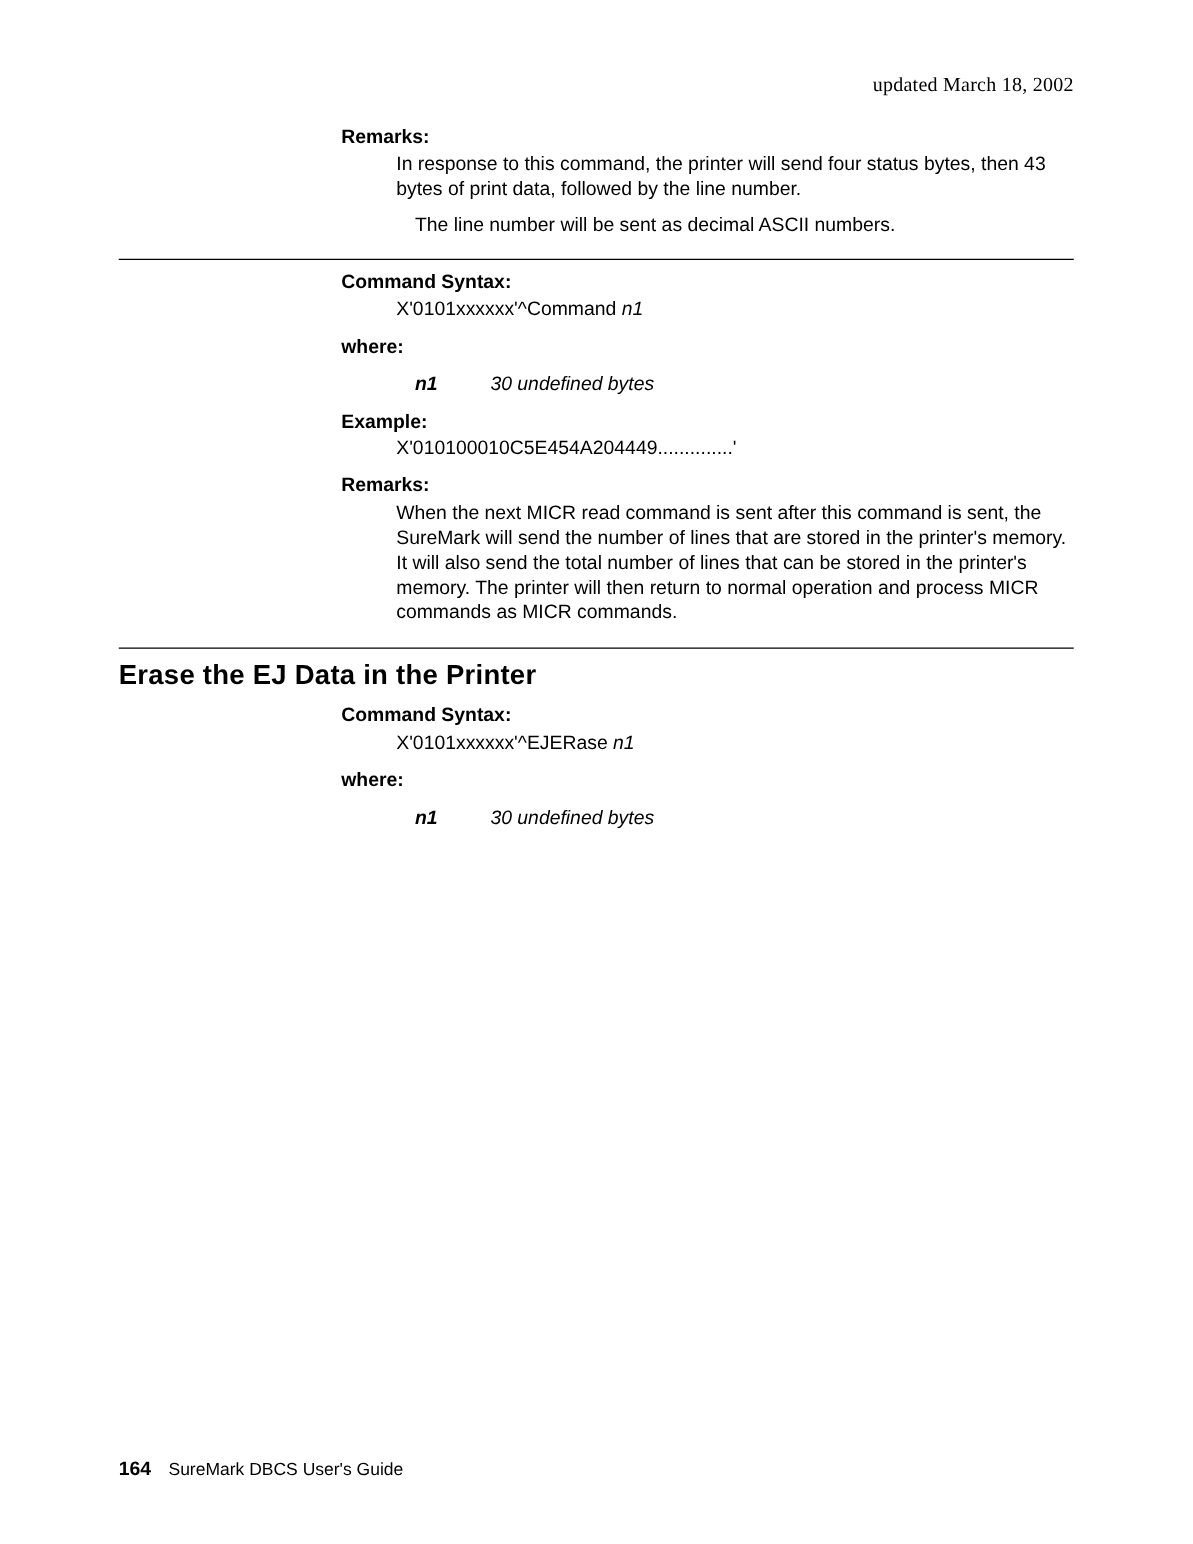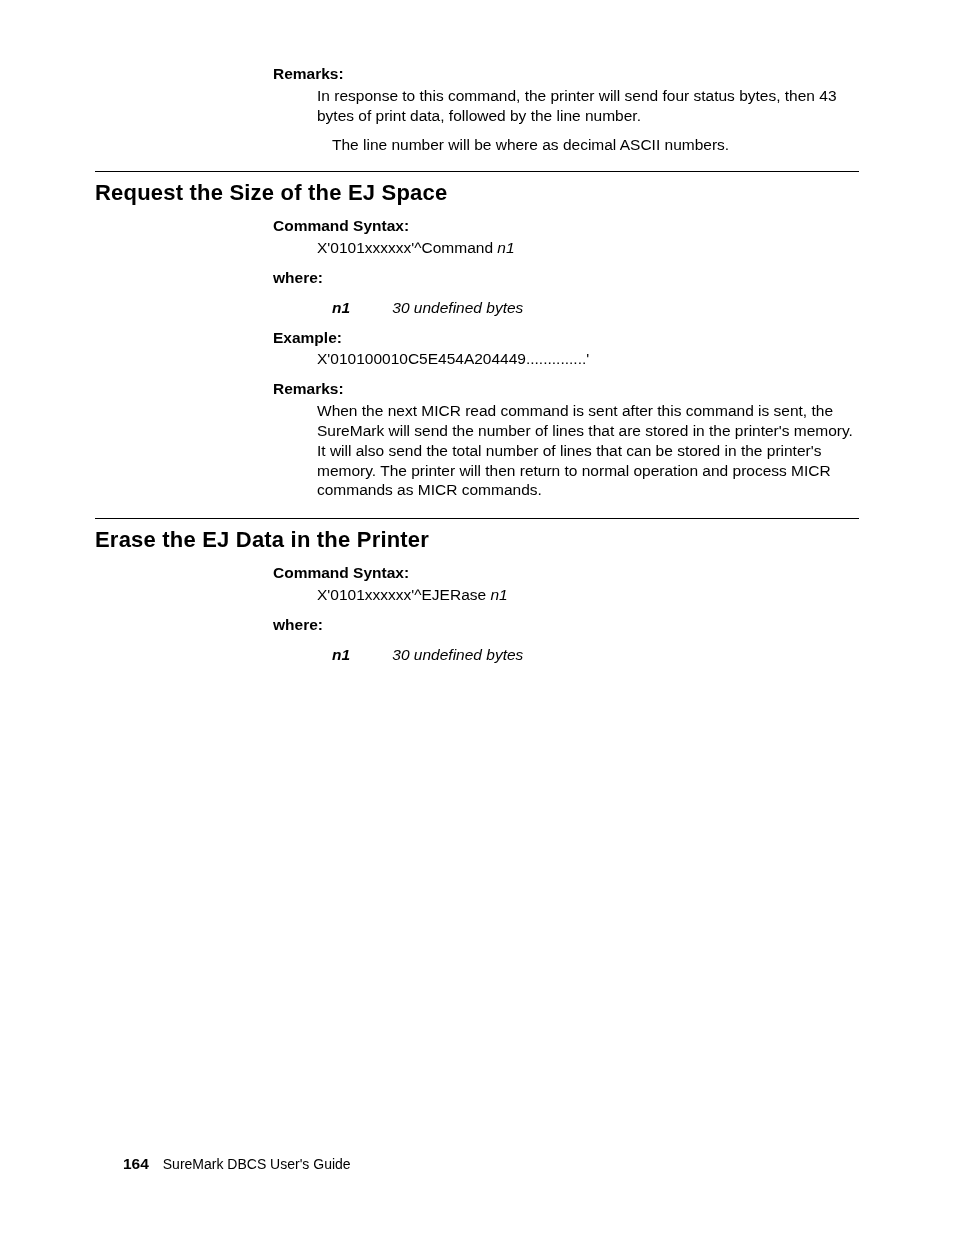--- a/index.html
+++ b/index.html
@@ -64,45 +64,44 @@
     font-size: 22px;
     font-weight: bold;
     margin: 4px 0 10px 0;
     letter-spacing: 0.2px;
   }
   .italic {
     font-style: italic;
   }
   .footer {
     position: absolute;
-    bottom: 62px;
+    bottom: 50px;
     left: 95px;
     font-size: 14px;
-    margin-left: 28px;
   }
   .footer .pnum {
     font-weight: bold;
     font-size: 15.5px;
     margin-right: 10px;
   }
 </style>
 </head>
 <body>
 
 <div class="page">
 
+  <div class="updated">updated March 18, 2002</div>
 
   <div class="def-block">
     <div class="def-term">Remarks:</div>
     <div class="def-body">In response to this command, the printer will send four status bytes, then 43 bytes of print data, followed by the line number.</div>
-    <div class="def-body-p2">The line number will be where as decimal ASCII numbers.</div>
+    <div class="def-body-p2">The line number will be sent as decimal ASCII numbers.</div>
   </div>
 
   <hr class="hr">
-  <div class="section-title">Request the Size of the EJ Space</div>
 
   <div class="def-block">
     <div class="def-term">Command Syntax:</div>
     <div class="def-body">
       <span>X'0101xxxxxx'^Command </span><span class="italic">n1</span>
     </div>
 
     <div class="def-term" style="margin-top:10px">where:</div>
     <div class="param-row">
       <span class="param-key">n1</span>

